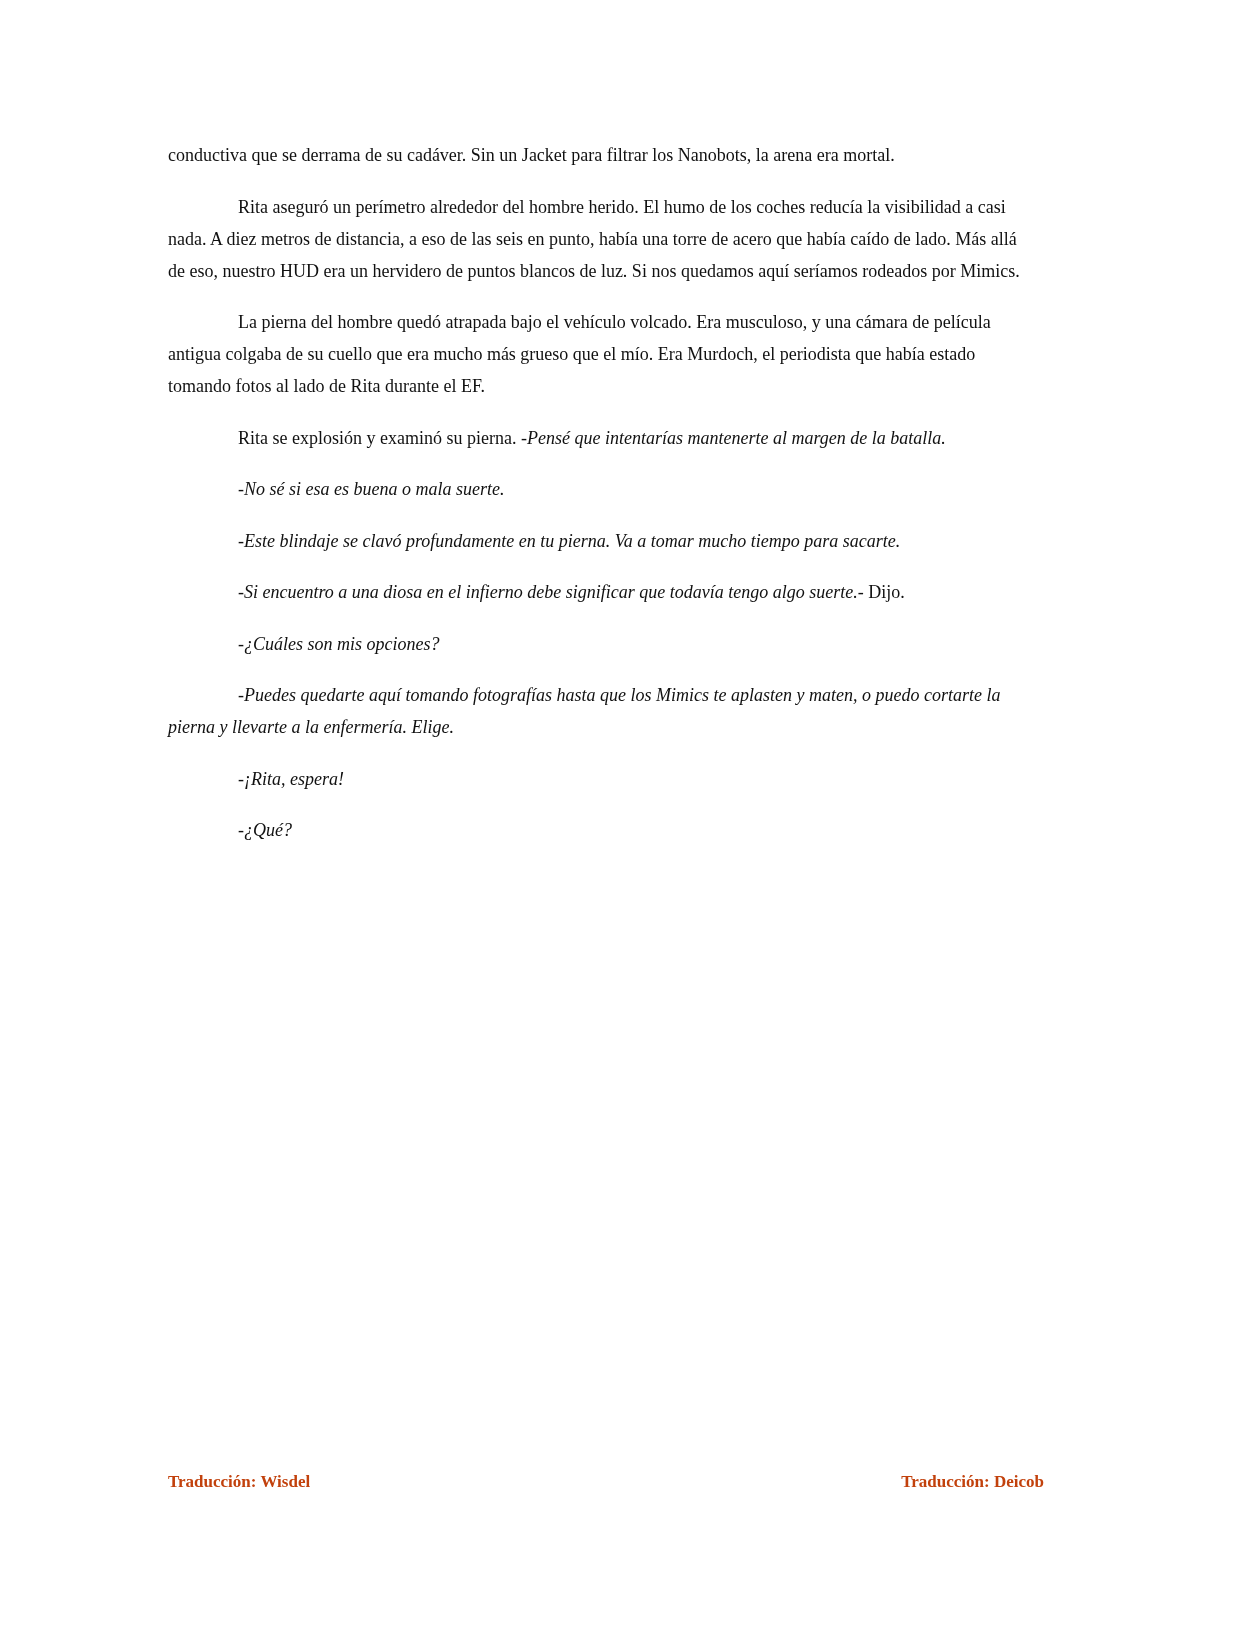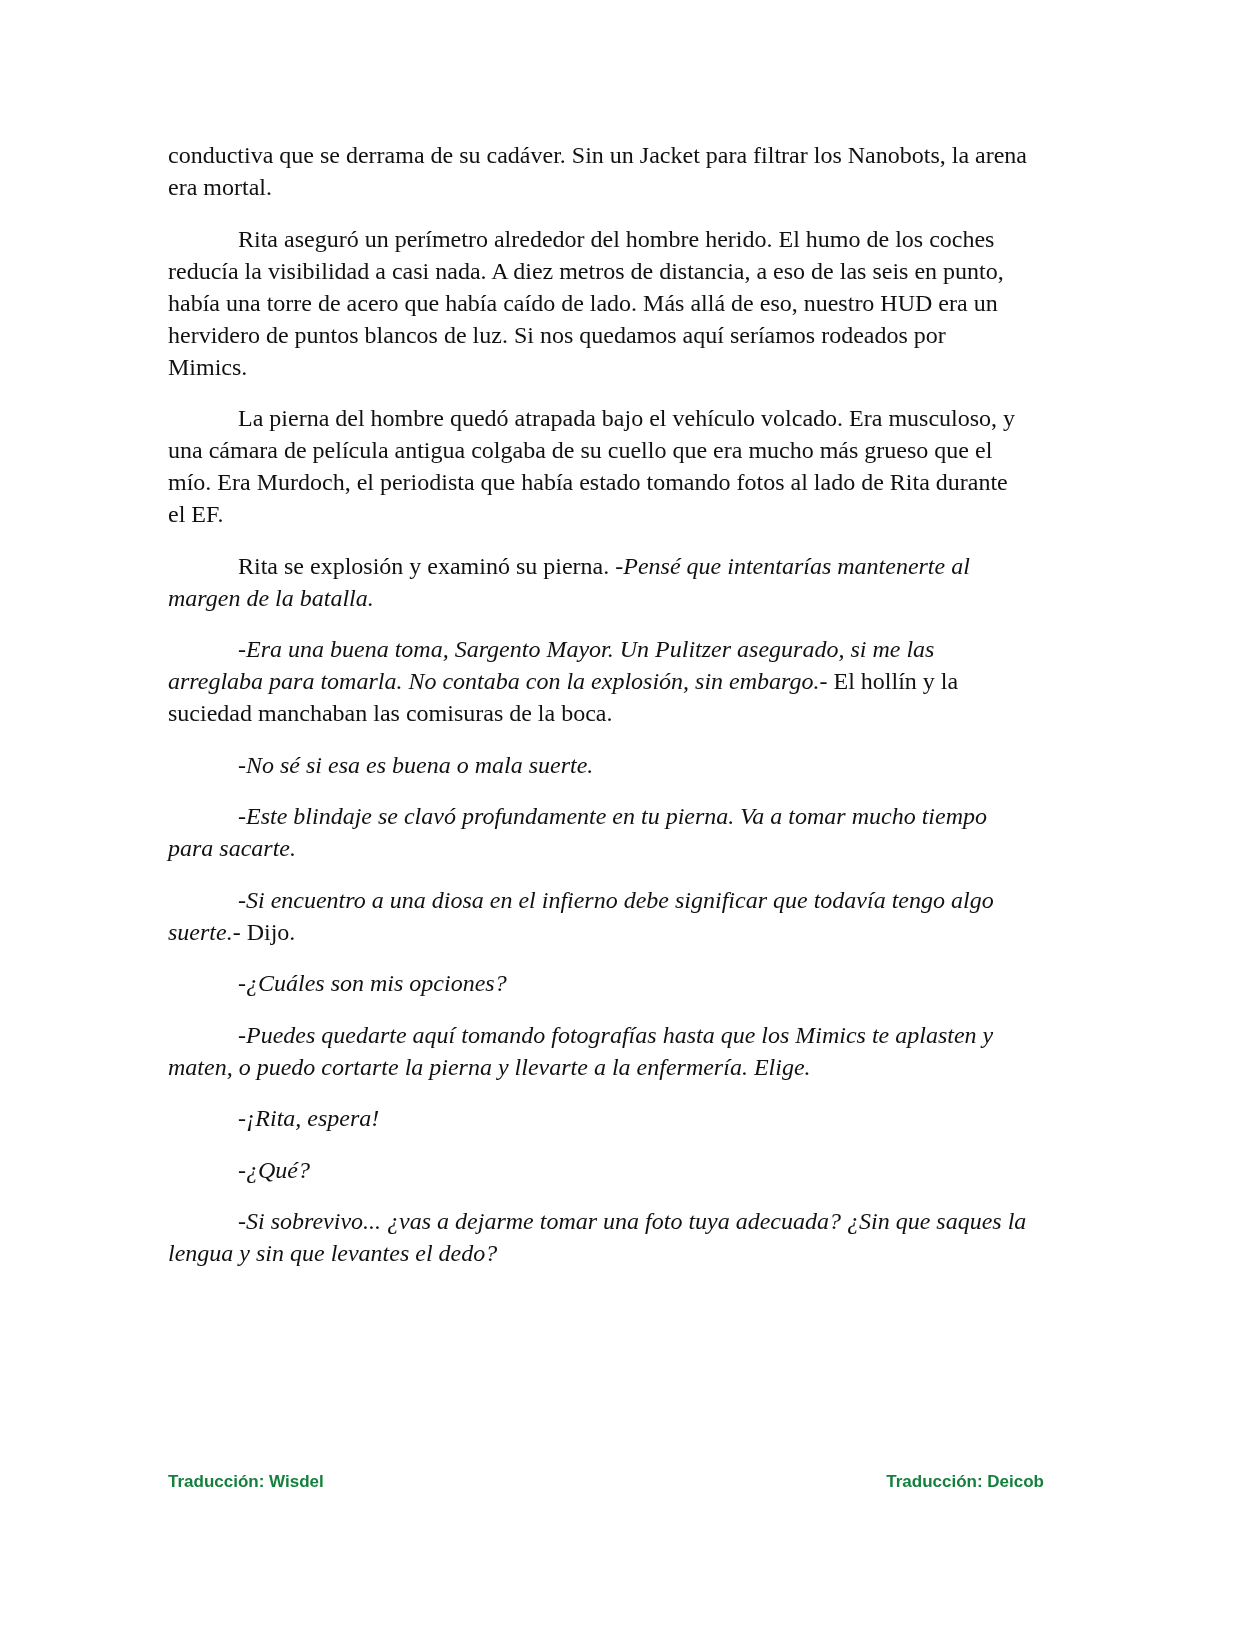--- a/index.html
+++ b/index.html
@@ -1,60 +1,58 @@
 <!DOCTYPE html>
 <html><head>
   <meta charset="utf-8">
   <style>
     html, body { margin: 0; padding: 0; background: #ffffff; }
     body { width: 1241px; height: 1651px; position: relative; overflow: hidden; }
     .page {
       position: absolute; left: 168px; top: 139px; width: 862px;
-      font-family: "Liberation Serif", serif; font-size: 24px; line-height: 32px;
+      font-family: "Liberation Serif", serif; font-size: 18px; line-height: 32px;
       color: #111111;
     }
     .para { margin: 0 0 19.5px 0; text-indent: 70px; text-align: left; }
     .para.noindent { text-indent: 0; }
     .it { font-style: italic; }
     .footer {
       position: absolute; top: 1472px; left: 168px; width: 876px;
       display: flex; justify-content: space-between;
-      font-family: Liberation Sans, sans-serif; font-weight: bold; font-size: 17px;
-      color: #15803d;
+      font-family: Liberation Serif, serif; font-weight: bold; font-size: 17px;
+      color: #c2410c;
     }
   </style>
 </head>
 <body>
 
 <div class="page">
   <p class="para noindent"><span>conductiva que se derrama de su cadáver. Sin un Jacket para filtrar los Nanobots, la arena era mortal.</span></p>
 
   <p class="para"><span>Rita aseguró un perímetro alrededor del hombre herido. El humo de los coches reducía la visibilidad a casi nada. A diez metros de distancia, a eso de las seis en punto, había una torre de acero que había caído de lado. Más allá de eso, nuestro HUD era un hervidero de puntos blancos de luz. Si nos quedamos aquí seríamos rodeados por Mimics.</span></p>
 
   <p class="para"><span>La pierna del hombre quedó atrapada bajo el vehículo volcado. Era musculoso, y una cámara de película antigua colgaba de su cuello que era mucho más grueso que el mío. Era Murdoch, el periodista que había estado tomando fotos al lado de Rita durante el EF.</span></p>
 
   <p class="para"><span>Rita se explosión y examinó su pierna. -</span><span class="it">Pensé que intentarías mantenerte al margen de la batalla.</span></p>
 
-  <p class="para"><span class="it">-Era una buena toma, Sargento Mayor. Un Pulitzer asegurado, si me las arreglaba para tomarla. No contaba con la explosión, sin embargo.</span><span>- El hollín y la suciedad manchaban las comisuras de la boca.</span></p>
 
   <p class="para"><span class="it">-No sé si esa es buena o mala suerte.</span></p>
 
   <p class="para"><span class="it">-Este blindaje se clavó profundamente en tu pierna. Va a tomar mucho tiempo para sacarte.</span></p>
 
   <p class="para"><span class="it">-Si encuentro a una diosa en el infierno debe significar que todavía tengo algo suerte.</span><span>- Dijo.</span></p>
 
   <p class="para"><span class="it">-¿Cuáles son mis opciones?</span></p>
 
   <p class="para"><span class="it">-Puedes quedarte aquí tomando fotografías hasta que los Mimics te aplasten y maten, o puedo cortarte la pierna y llevarte a la enfermería. Elige.</span></p>
 
   <p class="para"><span class="it">-¡Rita, espera!</span></p>
 
 
 
   <p class="para"><span class="it">-¿Qué?</span></p>
 
-  <p class="para"><span class="it">-Si sobrevivo... ¿vas a dejarme tomar una foto tuya adecuada? ¿Sin que saques la lengua y sin que levantes el dedo?</span></p>
 </div>
 
 <div class="footer">
   <span>Traducción: Wisdel</span>
   <span>Traducción: Deicob</span>
 </div>
 
 </body></html>

